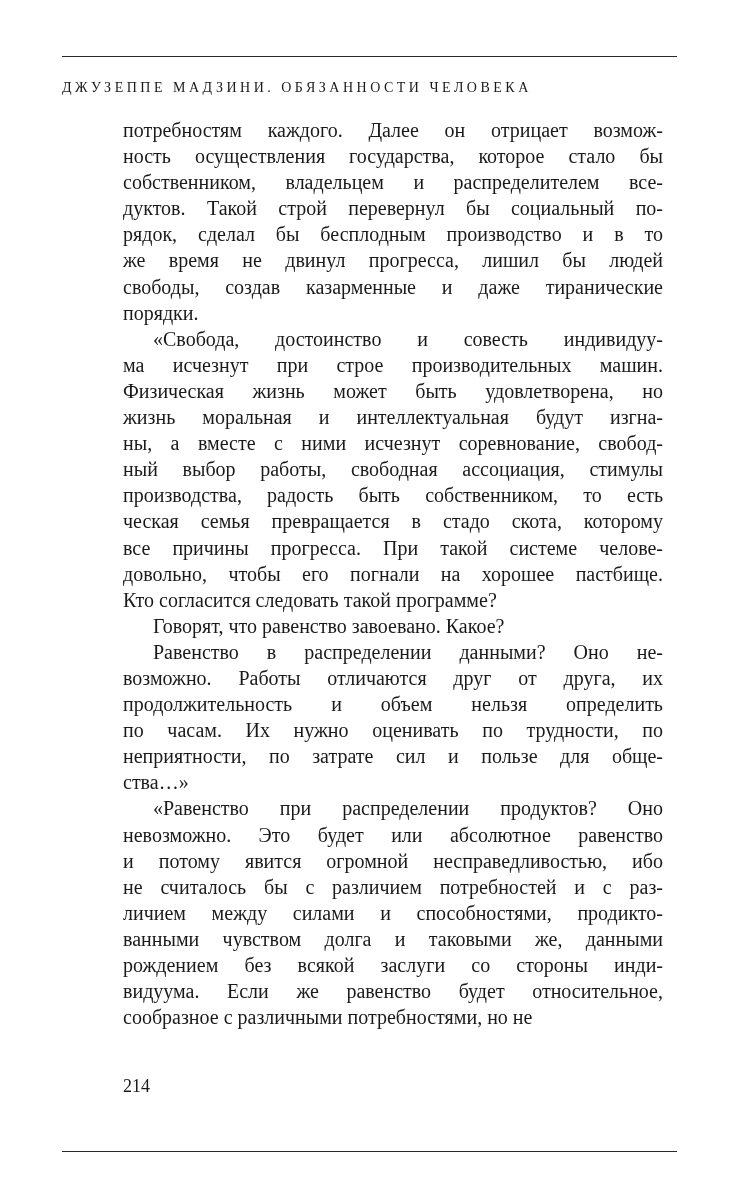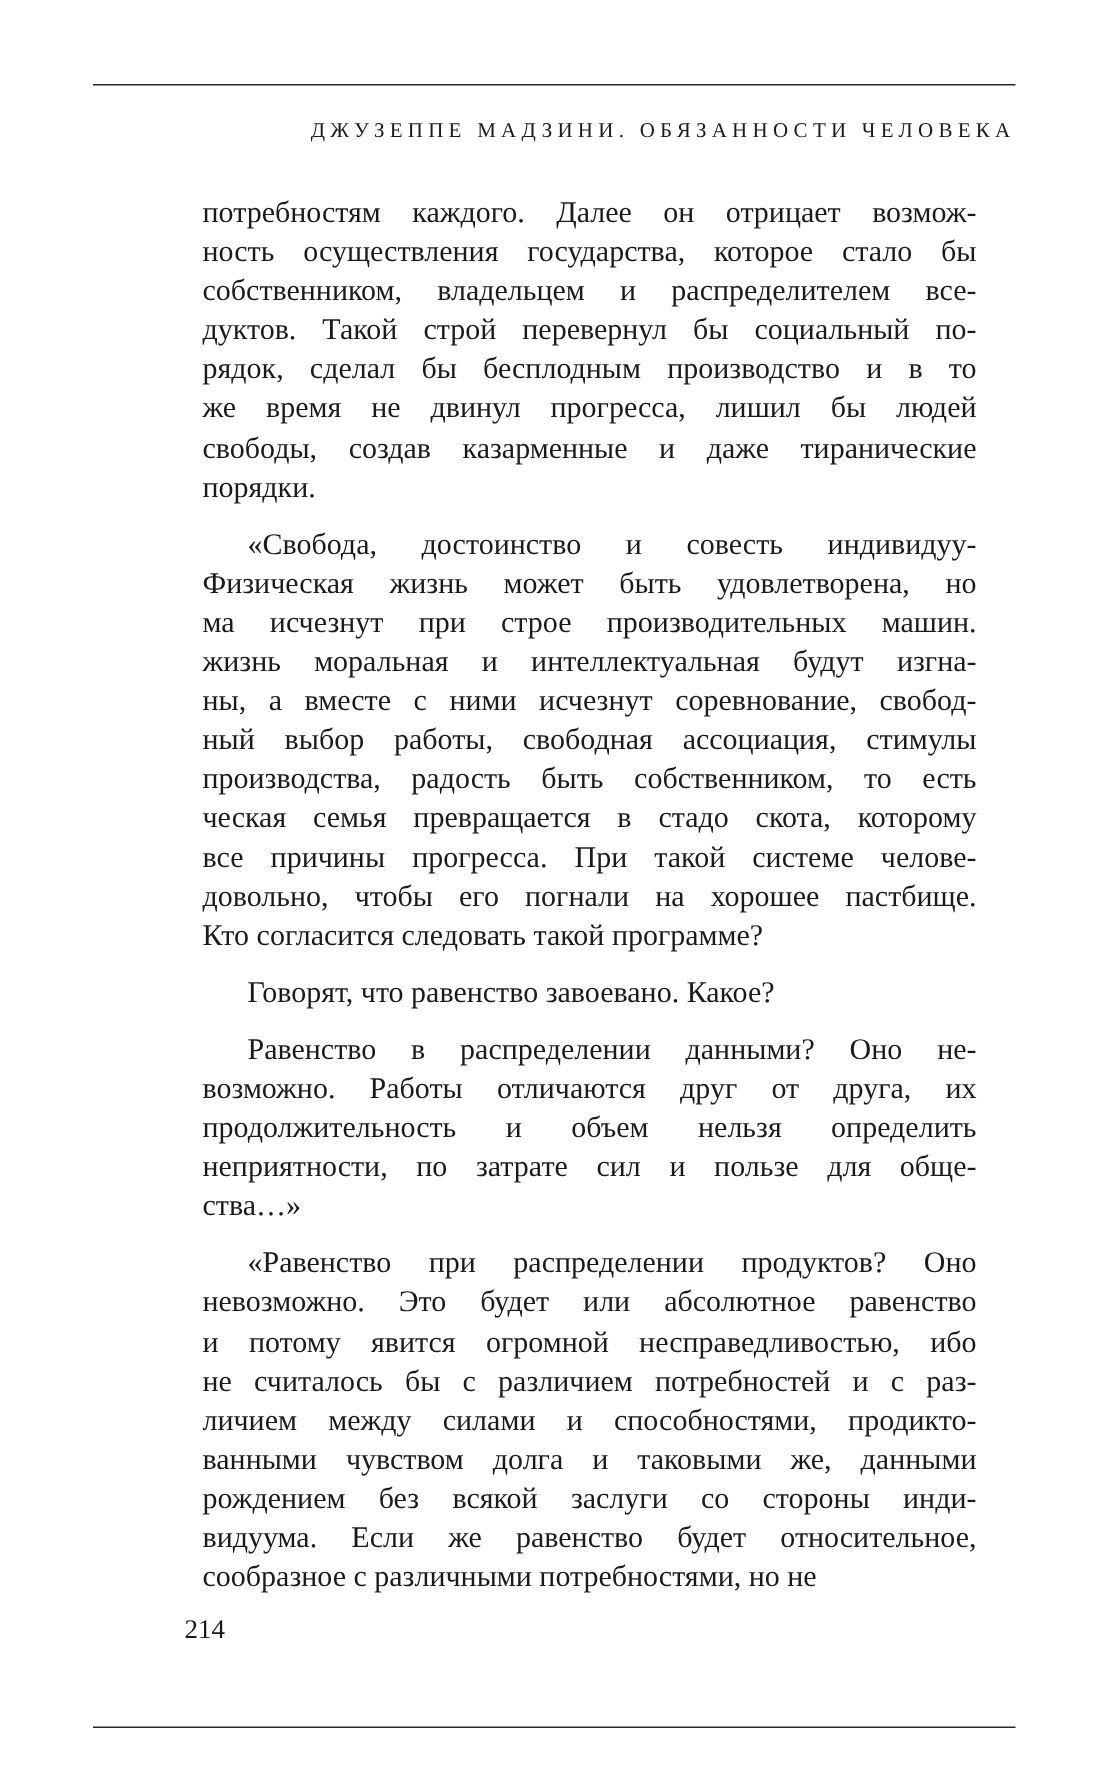--- a/index.html
+++ b/index.html
@@ -24,35 +24,35 @@
     border-top: 1.2px solid #2a2a2a;
     margin: 0;
   }
   .rule.top { top: 56px; }
   .rule.bottom { top: 1151px; }
   .running-header {
     position: absolute;
     top: 80px;
     left: 62px;
     width: 615px;
-    text-align: right;
+    text-align: left;
     font-size: 14px;
     letter-spacing: 3.5px;
     color: #1a1a1a;
     white-space: nowrap;
   }
   .text-body {
     position: absolute;
     top: 117px;
     left: 123px;
     width: 540px;
     font-size: 20px;
     line-height: 26.1px;
   }
-  .paragraph { margin: 12px; }
+  .paragraph { margin: 0; }
   .line {
     text-align: justify;
     text-align-last: justify;
     white-space: normal;
   }
   .line.last {
     text-align-last: left;
   }
   .paragraph.indent .line:first-child {
     padding-left: 30px;
@@ -79,38 +79,39 @@
       <div class="line">ность осуществления государства, которое стало бы</div>
       <div class="line">собственником, владельцем и распределителем все-</div>
       <div class="line">дуктов. Такой строй перевернул бы социальный по-</div>
       <div class="line">рядок, сделал бы бесплодным производство и в то</div>
       <div class="line">же время не двинул прогресса, лишил бы людей</div>
       <div class="line">свободы, создав казарменные и даже тиранические</div>
       <div class="line last">порядки.</div>
     </div>
     <div class="paragraph indent">
       <div class="line">«Свобода, достоинство и совесть индивидуу-</div>
+      <div class="line">ма исчезнут при строе производительных машин.</div>
       <div class="line">Физическая жизнь может быть удовлетворена, но</div>
-      <div class="line">ма исчезнут при строе производительных машин.</div>
       <div class="line">жизнь моральная и интеллектуальная будут изгна-</div>
       <div class="line">ны, а вместе с ними исчезнут соревнование, свобод-</div>
       <div class="line">ный выбор работы, свободная ассоциация, стимулы</div>
       <div class="line">производства, радость быть собственником, то есть</div>
       <div class="line">ческая семья превращается в стадо скота, которому</div>
       <div class="line">все причины прогресса. При такой системе челове-</div>
       <div class="line">довольно, чтобы его погнали на хорошее пастбище.</div>
       <div class="line last">Кто согласится следовать такой программе?</div>
     </div>
     <div class="paragraph indent">
       <div class="line last">Говорят, что равенство завоевано. Какое?</div>
     </div>
     <div class="paragraph indent">
       <div class="line">Равенство в распределении данными? Оно не-</div>
       <div class="line">возможно. Работы отличаются друг от друга, их</div>
       <div class="line">продолжительность и объем нельзя определить</div>
+      <div class="line">по часам. Их нужно оценивать по трудности, по</div>
       <div class="line">неприятности, по затрате сил и пользе для обще-</div>
       <div class="line last">ства…»</div>
     </div>
     <div class="paragraph indent">
       <div class="line">«Равенство при распределении продуктов? Оно</div>
       <div class="line">невозможно. Это будет или абсолютное равенство</div>
       <div class="line">и потому явится огромной несправедливостью, ибо</div>
       <div class="line">не считалось бы с различием потребностей и с раз-</div>
       <div class="line">личием между силами и способностями, продикто-</div>
       <div class="line">ванными чувством долга и таковыми же, данными</div>

